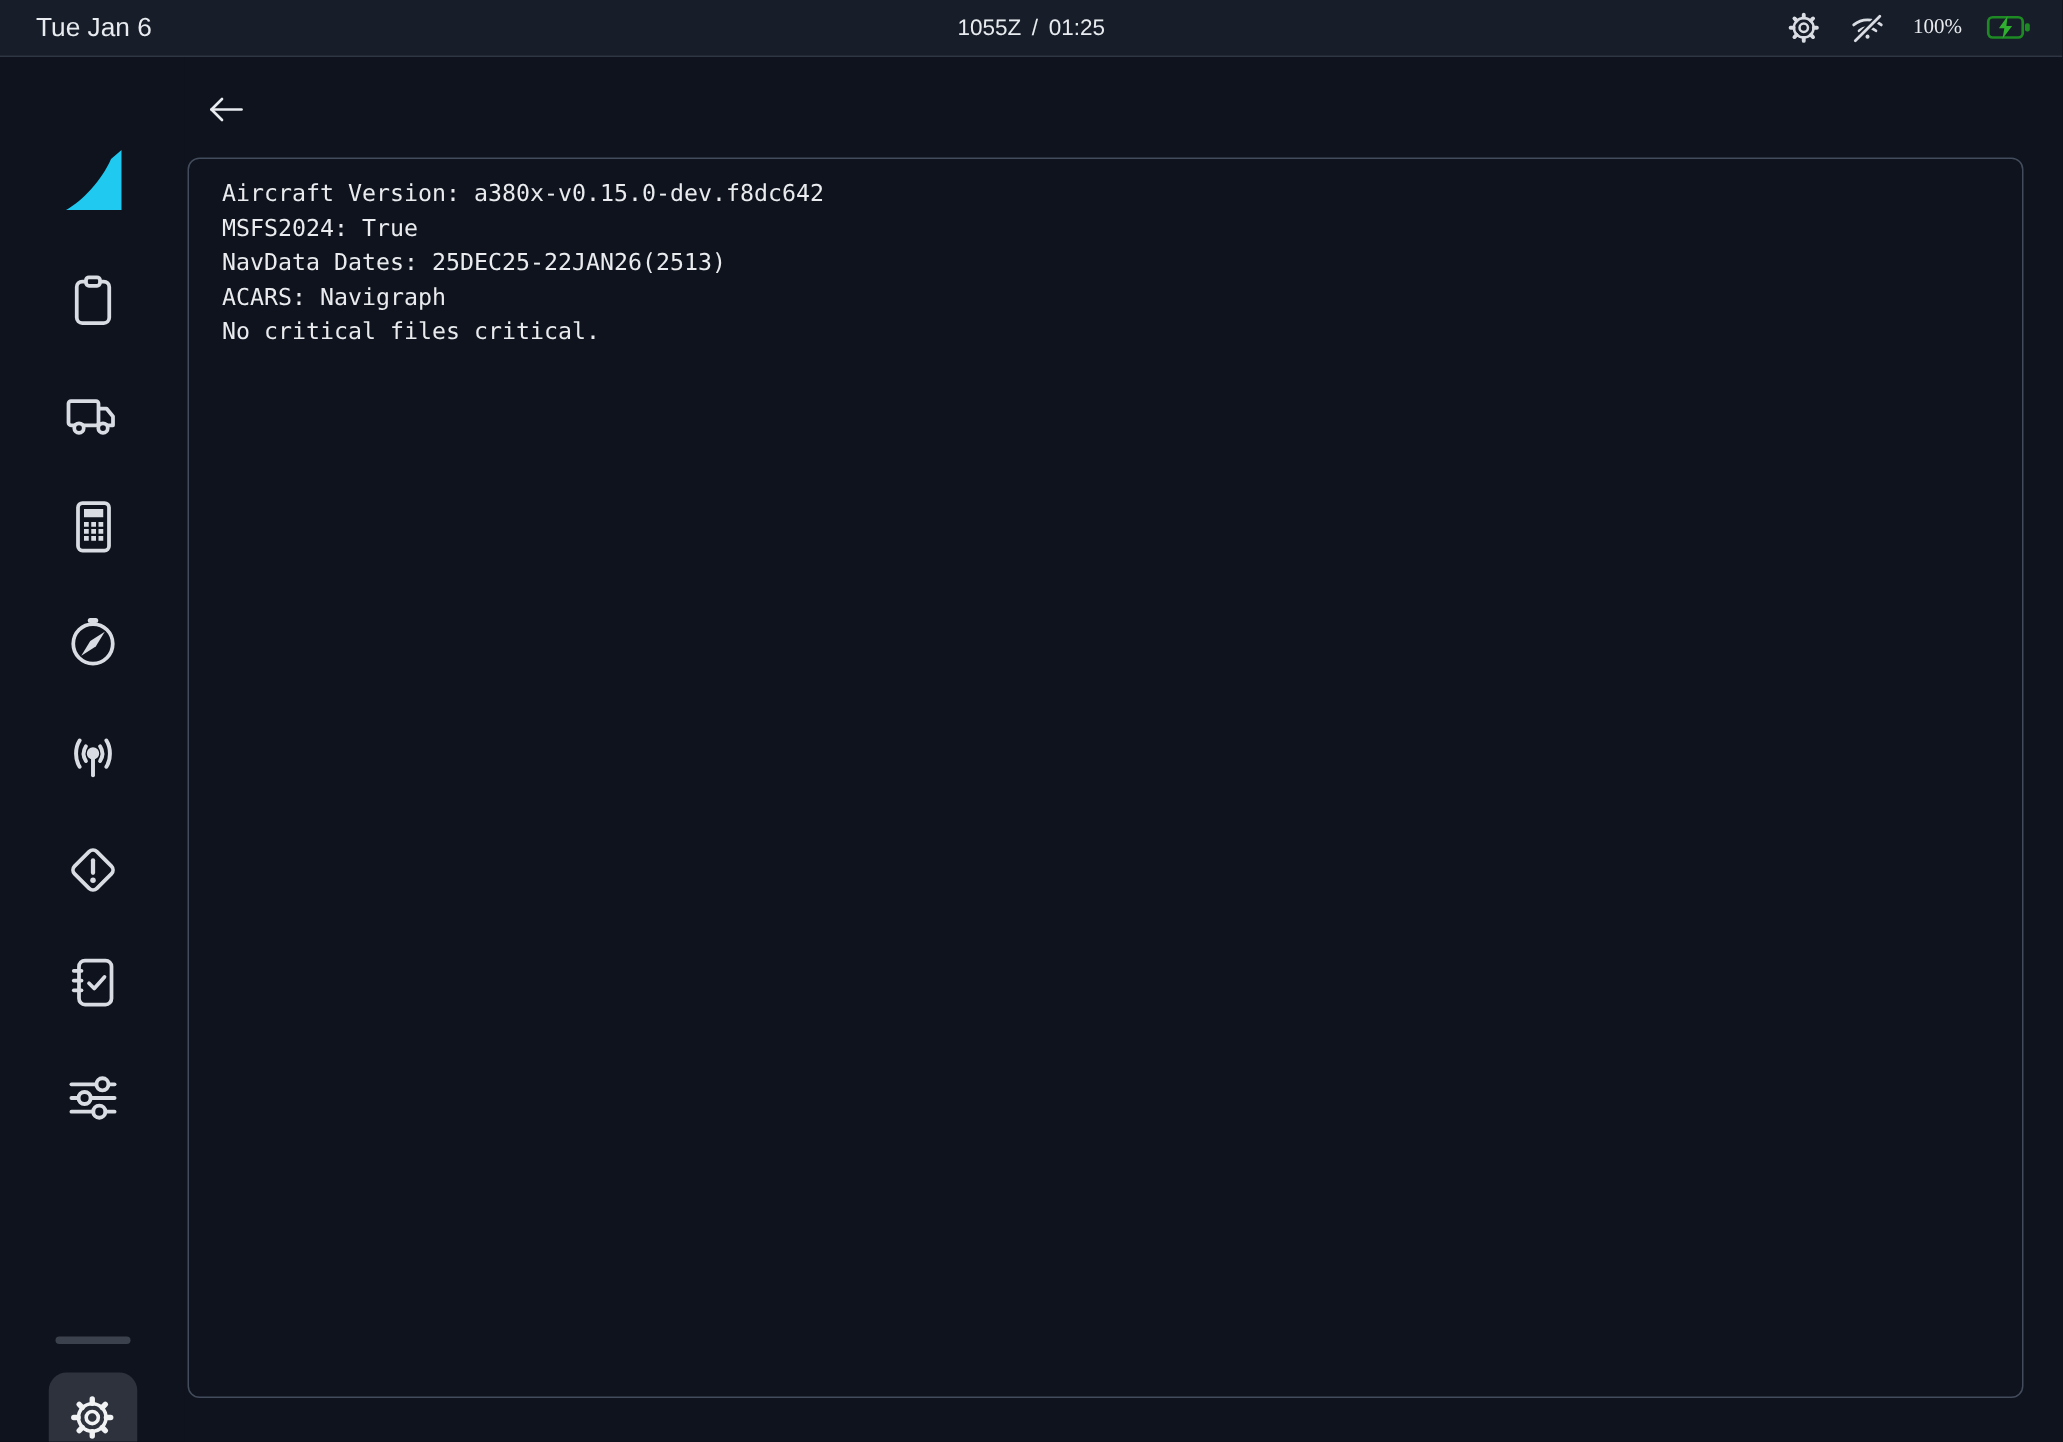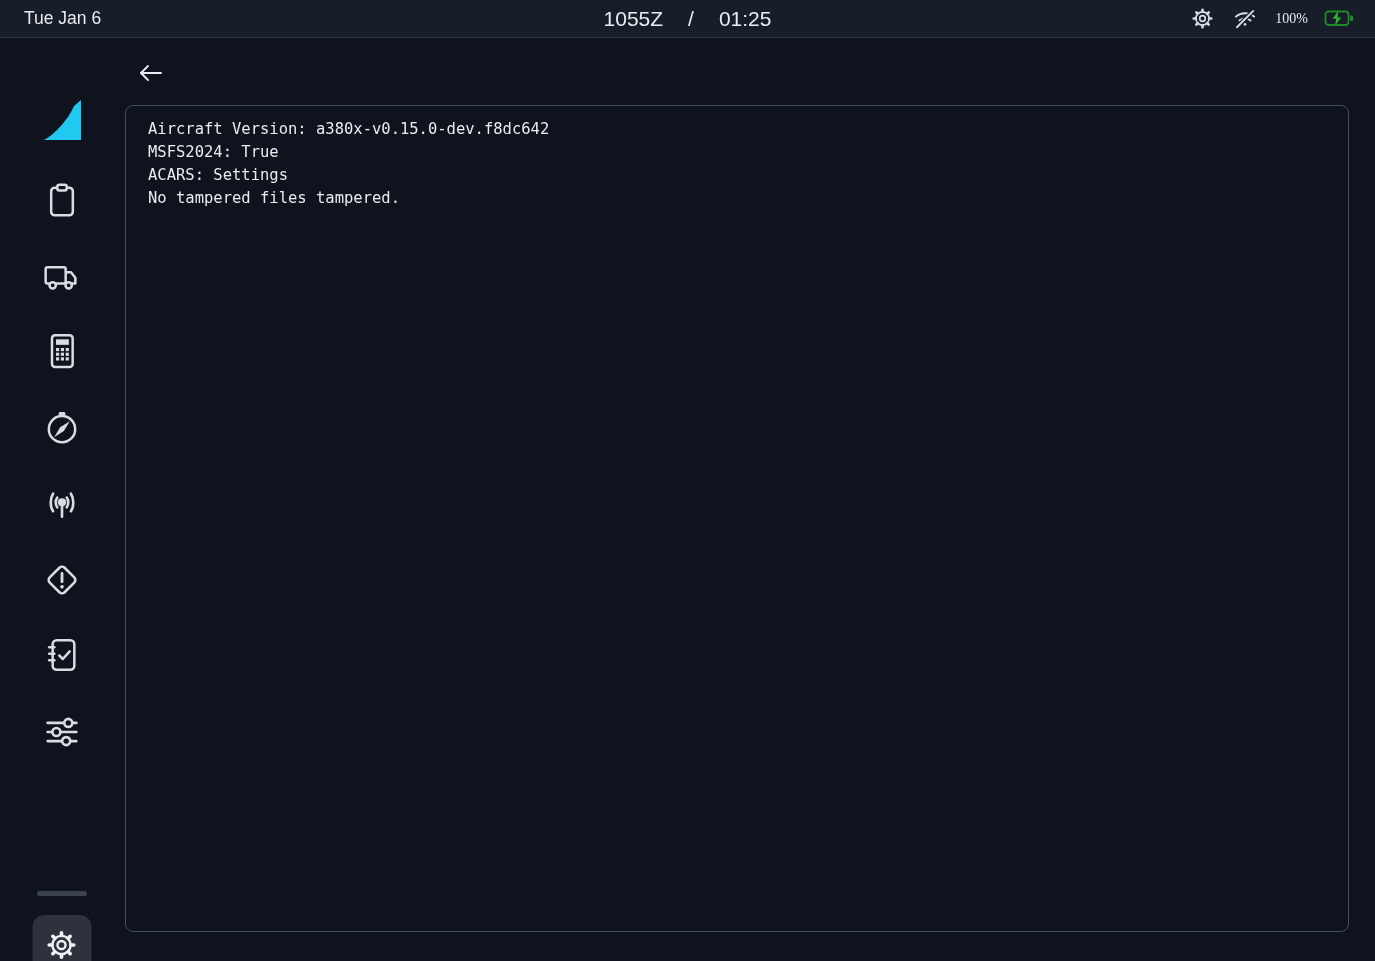--- a/index.html
+++ b/index.html
@@ -25,21 +25,21 @@
   
   .statusbar{
     position:absolute;top:0;left:0;width:1375px;height:38px;
     background:var(--statusbar);
     border-bottom:1px solid rgba(130,140,160,0.22);
     display:flex;align-items:center;
   }
   .sb-date{position:absolute;left:24px;font-size:17.5px;color:var(--text);}
   .sb-center{
     position:absolute;left:50%;transform:translateX(-50%);
-    display:flex;align-items:center;gap:25px;font-size:21px;color:var(--text);
+    display:flex;align-items:center;gap:7px;font-size:15px;color:var(--text);
   }
   .sb-right{
     position:absolute;right:20px;display:flex;align-items:center;gap:16px;
   }
   .sb-right .pct{font-size:14px;color:var(--text);font-family:Liberation Serif, serif;}
   .sb-icon{display:flex;align-items:center;justify-content:center;color:var(--icon);}
   
   .sidebar{
     position:absolute;top:38px;left:0;width:123px;height:923px;
     background:var(--body);
@@ -253,13 +253,13 @@
 
 <div class="main-header">
   <span class="back-btn">
     <svg width="27" height="22" viewBox="0 0 27 22" fill="none" stroke="currentColor" stroke-width="1.8" stroke-linecap="round" stroke-linejoin="round">
       <line x1="4" y1="11" x2="24" y2="11"></line>
       <polyline points="11,4 4,11 11,18"></polyline>
     </svg>
   </span>
 </div>
 
-<div class="console-box"><div>Aircraft Version: a380x-v0.15.0-dev.f8dc642</div><div>MSFS2024: True</div><div>ACARS: Settings</div><div>No tampered files tampered.</div></div>
+<div class="console-box"><div>Aircraft Version: a380x-v0.15.0-dev.f8dc642</div><div>MSFS2024: True</div><div>NavData Dates: 25DEC25-22JAN26(2513)</div><div>ACARS: Navigraph</div><div>No critical files critical.</div></div>
 
 </body></html>

